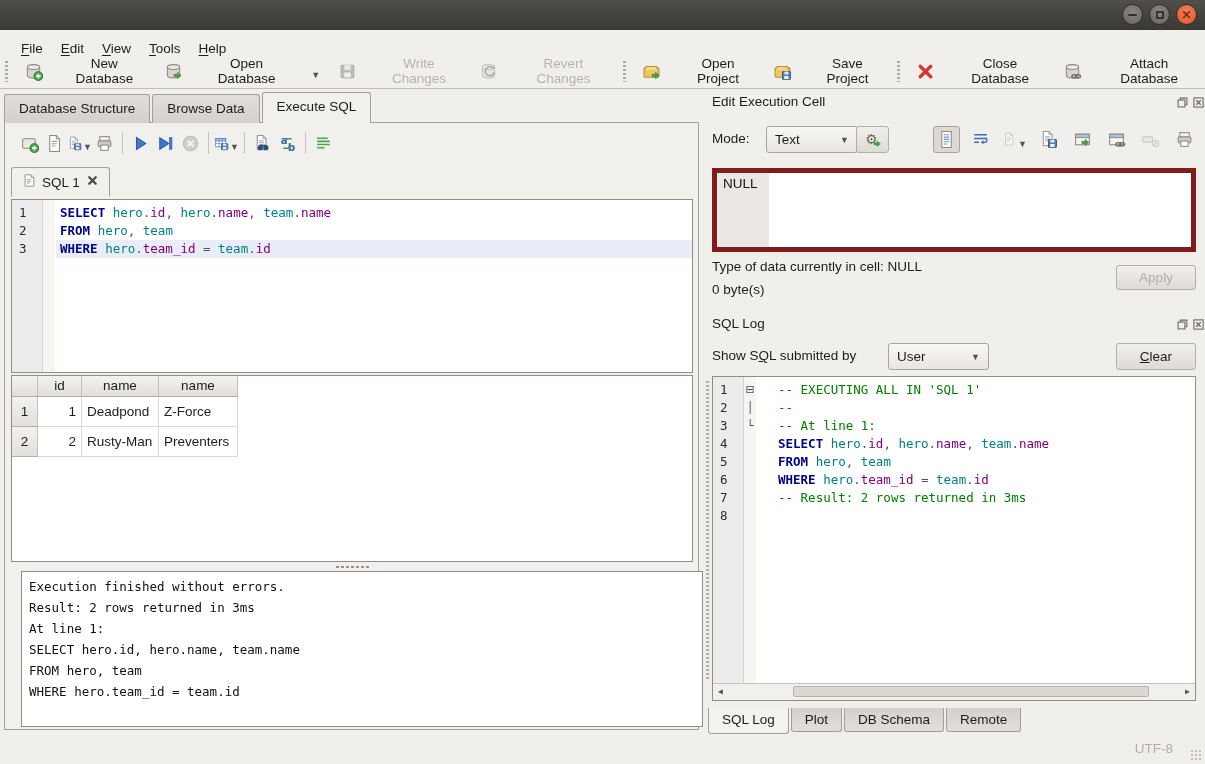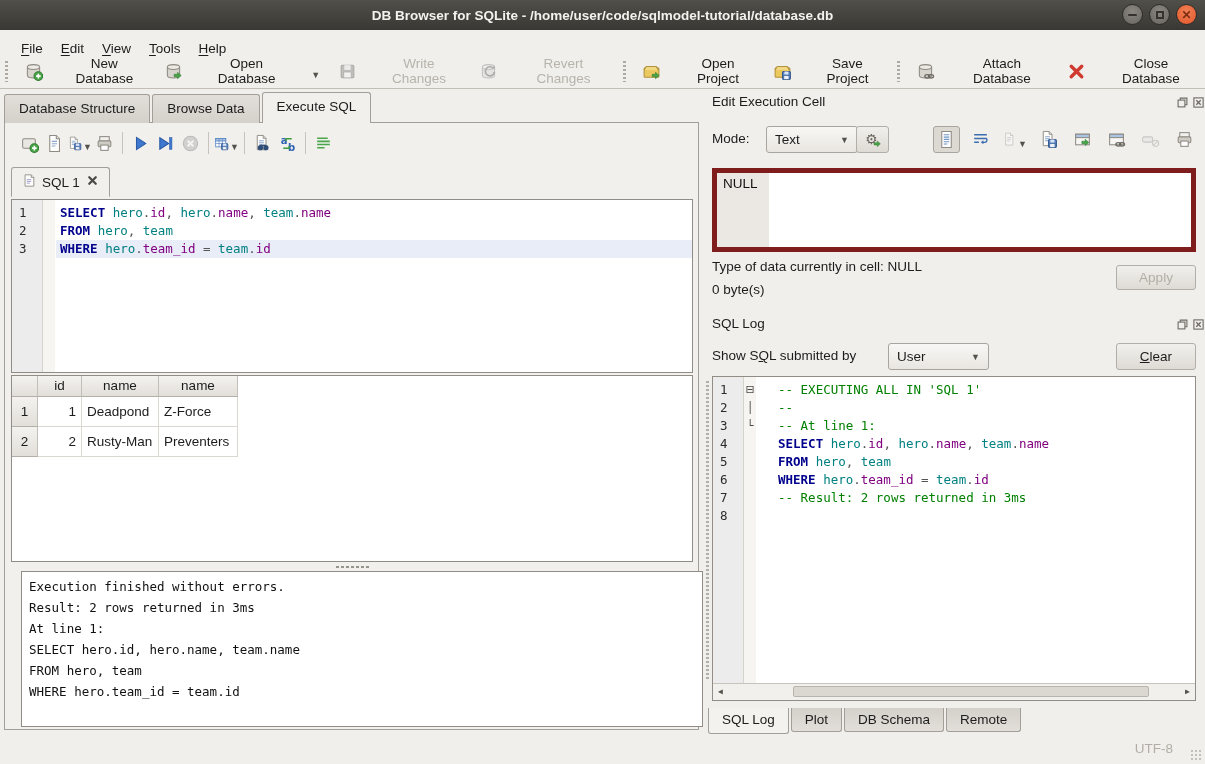--- a/index.html
+++ b/index.html
@@ -121,21 +121,20 @@
   .grip{position:absolute;right:3px;bottom:3px;width:12px;height:12px;
         background-image:radial-gradient(#c4c0b9 35%,transparent 36%);background-size:4px 4px;}
   u{text-decoration:underline;}
 </style>
 </head>
 <body>
 
 <div id="window">
 
   <div class="titlebar">
-    <span class="title-text">DB Browser for SQLite - /home/user/code/sqlmodel-tutorial/database.db</span>
     <div class="win-controls">
       <span class="win-btn min">
           <span class="win-glyph-min"></span>
         </span>
       <span class="win-btn max">
           <span class="win-glyph-max"></span>
         </span>
       <span class="win-btn close">
           <span class="win-glyph-close">✕</span>
         </span>
@@ -215,37 +214,37 @@
             <rect x="10.8" y="9" width="3.8" height="2.8" fill="#dce6f4"></rect>
             <rect x="10.3" y="13" width="4.8" height="3.5" fill="#eef2f8" stroke="#36598f" stroke-width=".5"></rect>
           </svg>
         </span>
         <span>Save Project</span>
       </button>
       <span class="tb-handle"></span>
       <button class="tb-btn">
         <span class="icon">
           <svg width="19" height="19" viewBox="0 0 18 18">
+            <path d="M4 4l10 10M14 4L4 14" stroke="#cf3b30" stroke-width="3.2" stroke-linecap="round"></path>
+          </svg>
+        </span>
+        <span>Close Database</span>
+      </button>
+      <button class="tb-btn">
+        <span class="icon">
+          <svg width="19" height="19" viewBox="0 0 18 18">
             <path d="M3.2 4.8v7.8c0 1.5 2.6 2.6 5.8 2.6s5.8-1.1 5.8-2.6V4.8" fill="#d8d5cf" stroke="#8f8b84"></path>
             <ellipse cx="9" cy="4.8" rx="5.8" ry="2.3" fill="#eceae5" stroke="#8f8b84"></ellipse>
             <g stroke="#6e6a64" fill="none" stroke-width="1.3">
               <ellipse cx="10.8" cy="13.6" rx="2.4" ry="1.7"></ellipse>
               <ellipse cx="14.2" cy="13.6" rx="2.4" ry="1.7"></ellipse>
             </g>
           </svg>
         </span>
         <span>Attach Database</span>
-      </button>
-      <button class="tb-btn">
-        <span class="icon">
-          <svg width="19" height="19" viewBox="0 0 18 18">
-            <path d="M4 4l10 10M14 4L4 14" stroke="#cf3b30" stroke-width="3.2" stroke-linecap="round"></path>
-          </svg>
-        </span>
-        <span>Close Database</span>
       </button>
     </div>
 
   <div class="main-tabs">
       <div class="main-tab">Database Structure</div>
       <div class="main-tab">Browse Data</div>
       <div class="main-tab active">Execute SQL</div>
     </div>
 
   <div class="left-frame">

